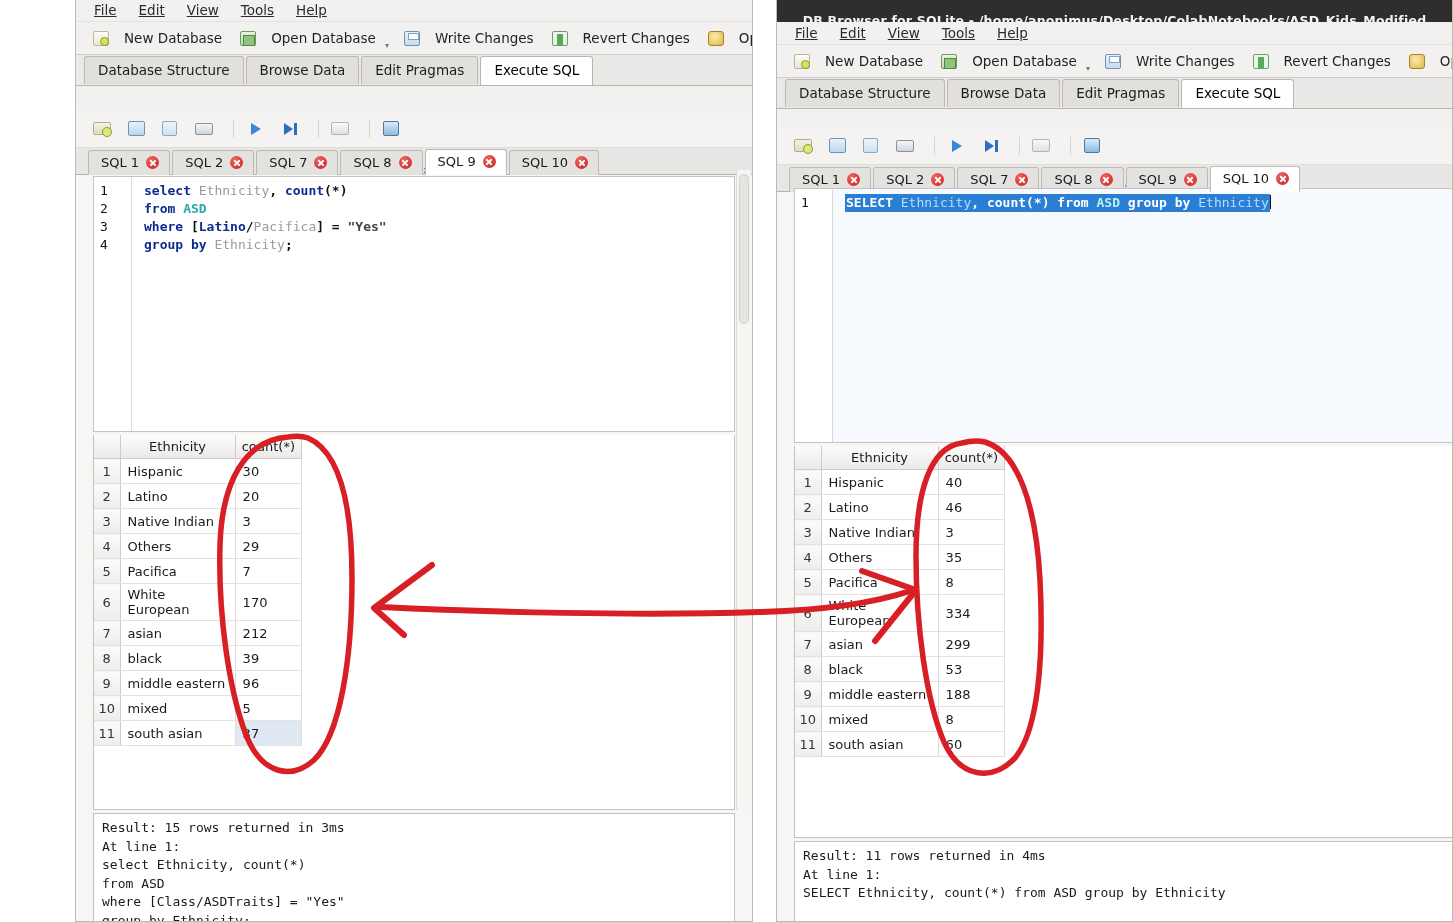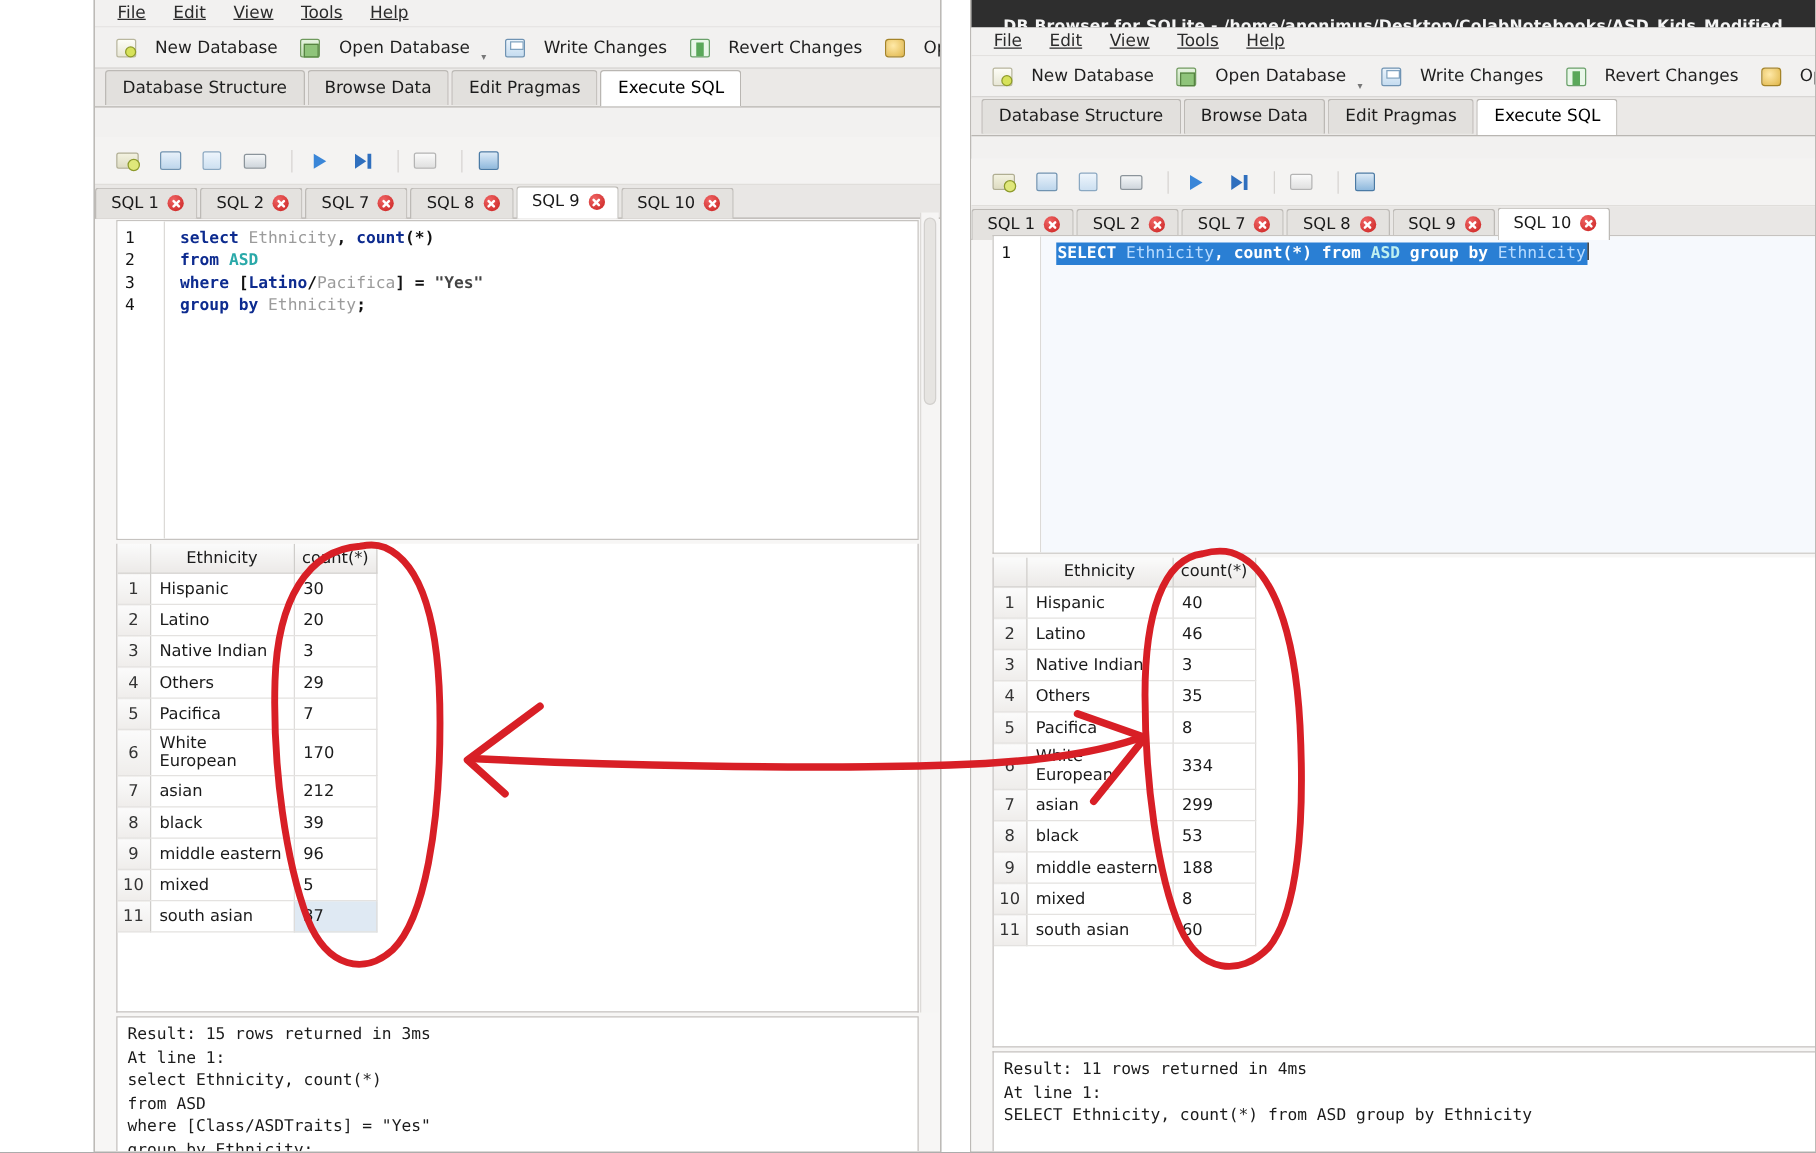--- a/index.html
+++ b/index.html
@@ -90,21 +90,21 @@
   .ic-play{ left:8px; top:5px; width:0; height:0; border-left:10px solid #3a86d8; border-top:6px solid transparent; border-bottom:6px solid transparent;}
   .ic-playend{ left:7px; top:5px; width:0;height:0; border-left:9px solid #2f6fbe; border-top:6px solid transparent; border-bottom:6px solid transparent;}
   .ic-playend:after{content:"";position:absolute;left:1px;top:-6px;width:3px;height:12px;background:#2f6fbe;}
   .ic-e { background: linear-gradient(#fafafa,#e0e0e0); border:1px solid #b4b4b4; border-radius:2px; left:3px; top:4px; width:18px; height:13px;}
   .ic-f { background: linear-gradient(#dceaf7,#8fb9dd); border:1px solid #4a7aa5; border-radius:2px; left:4px; top:3px; width:16px; height:15px;}
   .ic-g { left:4px; top:2px; width:18px; height:17px; color:#2f6fbe; font:bold 13px "DejaVu Sans",sans-serif;margin-top:41px;}
 
   
   .sqltabs {
     height: 27px; background:#e9e7e5; display:flex; align-items:flex-end;
-    padding-left: 0; border-bottom:1px solid #b6b3af;
+    padding-left: 12px; border-bottom:1px solid #b6b3af;
   }
   .stab {
     display:flex; align-items:center; gap:7px;
     font-size:13px; color:#191919; background:#e4e2df;
     border:1px solid #bdbab6; border-bottom:none;
     padding:4px 10px 5px 12px; margin-right:2px; border-radius:3px 3px 0 0;
     position:relative; top:1px; white-space:nowrap;
   }
   .stab.active { background:#ffffff; padding-bottom:6px; z-index:2;}
   .xbtn {

